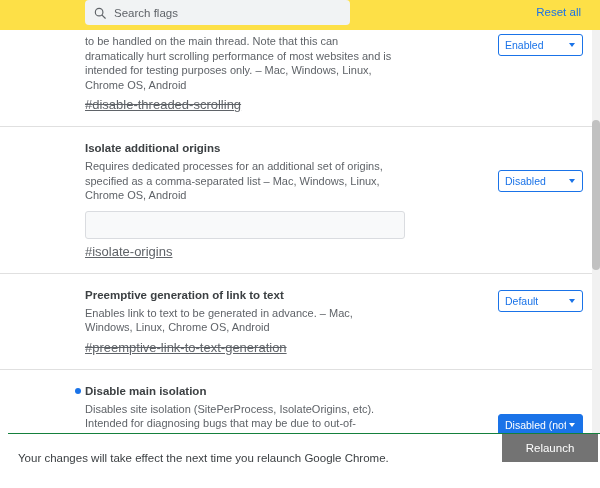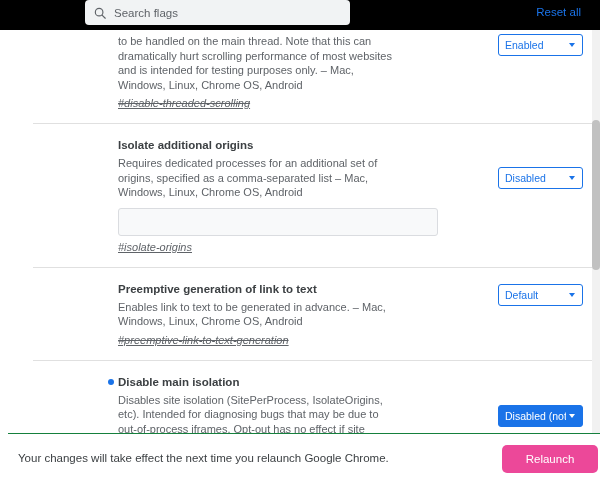--- a/index.html
+++ b/index.html
@@ -24,21 +24,21 @@
     background: #ffffff;
   }
 
   
   .topbar {
     position: absolute;
     top: 0;
     left: 0;
     width: 600px;
     height: 30px;
-    background: #000000;
+    background: #fde047;
     z-index: 30;
   }
   .search-wrap {
     position: absolute;
     left: 85px;
     top: 0px;
     width: 265px;
     height: 25px;
     background: #f1f3f4;
     border-radius: 4px;
@@ -91,45 +91,43 @@
     height: 424px;
     overflow: hidden;
     background: #ffffff;
   }
   .flag {
     position: relative;
     border-bottom: 1px solid #e0e0e0;
     padding: 14px 10px 14px 85px;
     box-sizing: border-box;
     min-height: 40px;
-    margin-left: 33px;
   }
   .flag:first-child { padding-top: 0; }
   .flag-title {
     font-size: 11.5px;
     font-weight: bold;
     color: #3c4043;
     line-height: 15px;
     margin: 0 0 3px 0;
     padding-right: 190px;
   }
   .flag-desc {
     font-size: 11px;
     color: #5f6368;
     line-height: 14.5px;
     margin: 0;
     padding-right: 190px;
   }
   .flag-link {
     display: inline-block;
-    font-size: 11px;
+    font-size: 13px;
     color: #5f6368;
     text-decoration: line-through underline;
     margin-top: 5px;
-    font-style: italic;
   }
   .flag-link.plain { text-decoration: underline; }
   .dot {
     position: absolute;
     left: 75px;
     top: 18px;
     width: 6px;
     height: 6px;
     border-radius: 50%;
     background: #1a73e8;
@@ -223,27 +221,27 @@
   .relaunch-text {
     position: absolute;
     left: 10px;
     top: 18px;
     font-size: 11.5px;
     color: #3c4043;
   }
   .relaunch-btn {
     position: absolute;
     right: 10px;
-    top: 11px;
+    top: 0;
     width: 96px;
     height: 28px;
-    background: #ec4899;
+    background: #737373;
     color: #ffffff;
     border: 0;
-    border-radius: 5px;
+    border-radius: 0;
     font-family: "Liberation Sans", sans-serif;
     font-size: 11.5px;
     cursor: pointer;
   }
 </style>
 </head>
 <body>
 
 <div id="page">
 

